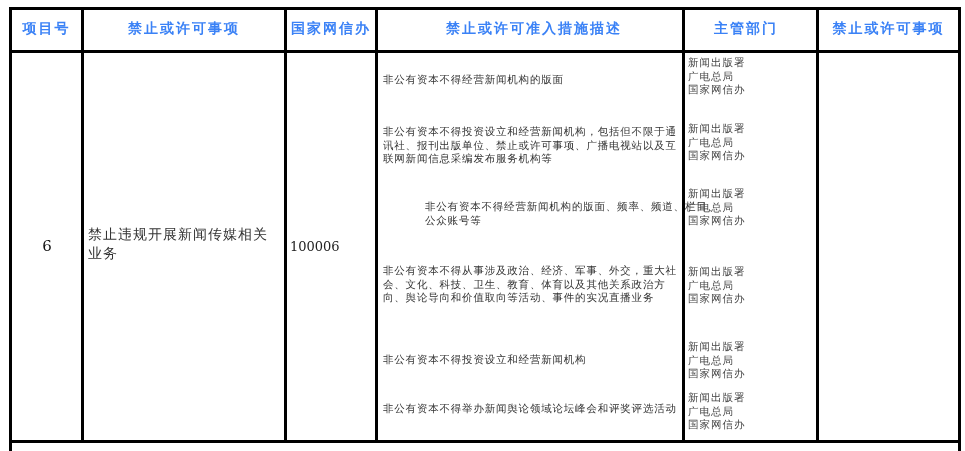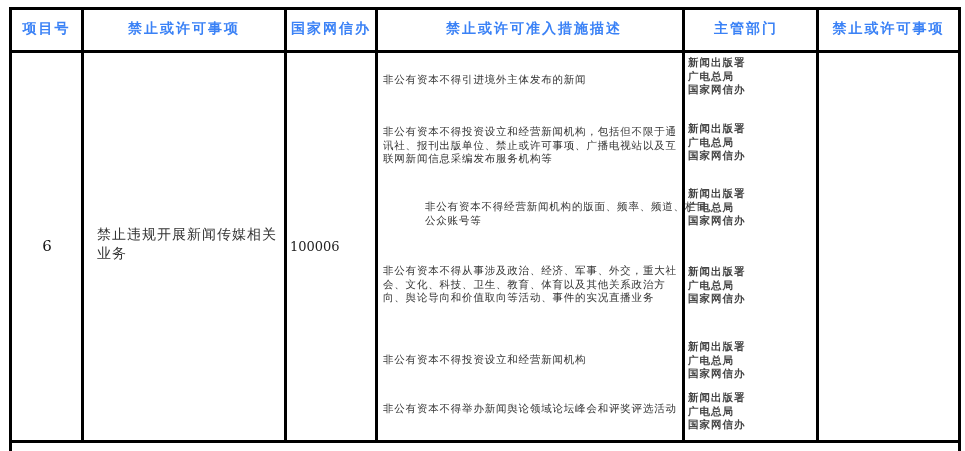--- a/index.html
+++ b/index.html
@@ -60,21 +60,20 @@
     }
     .cell-item {
       position: absolute;
       left: 88px;
       top: 225px;
       width: 190px;
       font-size: 14px;
       line-height: 19px;
       color: #333;
       letter-spacing: 1px;
-      margin-left: 9px;
     }
     .cell-code {
       position: absolute;
       left: 290px;
       top: 239px;
       font-size: 13px;
       color: #222;
     }
     .measure {
       position: absolute;
@@ -87,21 +86,21 @@
     }
     .dept {
       position: absolute;
       left: 688px;
       width: 120px;
       font-size: 10.5px;
       line-height: 13.5px;
       color: #444;
       letter-spacing: 1px;
     }
-    .dept span { display: block; font-weight: bold; }
+    .dept span { display: block; }
   </style>
 </head>
 <body>
 
 <div class="table"></div>
 
 <div class="hline" style="left:9px; top:7px; width:951px;"></div>
 <div class="hline" style="left:9px; top:50px; width:951px;"></div>
 <div class="hline" style="left:9px; top:440px; width:951px;"></div>
 <div class="vline" style="left:9px; top:7px; height:444px;"></div>
@@ -116,21 +115,21 @@
 <div class="hdr" style="left:84px; width:200px;text-align:center;">禁止或许可事项</div>
 <div class="hdr" style="left:287px; width:88px;">国家网信办</div>
 <div class="hdr" style="left:378px; width:312px;">禁止或许可准入措施描述</div>
 <div class="hdr" style="left:675px; width:142px;">主管部门</div>
 <div class="hdr" style="left:819px; width:139px;">禁止或许可事项</div>
 
 <div class="cell-num">6</div>
 <div class="cell-item">禁止违规开展新闻传媒相关业务</div>
 <div class="cell-code">100006</div>
 
-<div class="measure" style="top:73px;">非公有资本不得引进境外主体发布的新闻</div>
+<div class="measure" style="top:73px;">非公有资本不得经营新闻机构的版面</div>
 <div class="measure" style="top:125px;">非公有资本不得投资设立和经营新闻机构，包括但不限于通讯社、报刊出版单位、禁止或许可事项、广播电视站以及互联网新闻信息采编发布服务机构等</div>
 <div class="measure" style="top:200px;margin-left:42px;">非公有资本不得经营新闻机构的版面、频率、频道、栏目、公众账号等</div>
 <div class="measure" style="top:264px;">非公有资本不得从事涉及政治、经济、军事、外交，重大社会、文化、科技、卫生、教育、体育以及其他关系政治方向、舆论导向和价值取向等活动、事件的实况直播业务</div>
 <div class="measure" style="top:353px;">非公有资本不得投资设立和经营新闻机构</div>
 <div class="measure" style="top:402px;">非公有资本不得举办新闻舆论领域论坛峰会和评奖评选活动</div>
 
 <div class="dept" style="top:56px;">
   <span>新闻出版署</span>
   <span>广电总局</span>
   <span>国家网信办</span>

